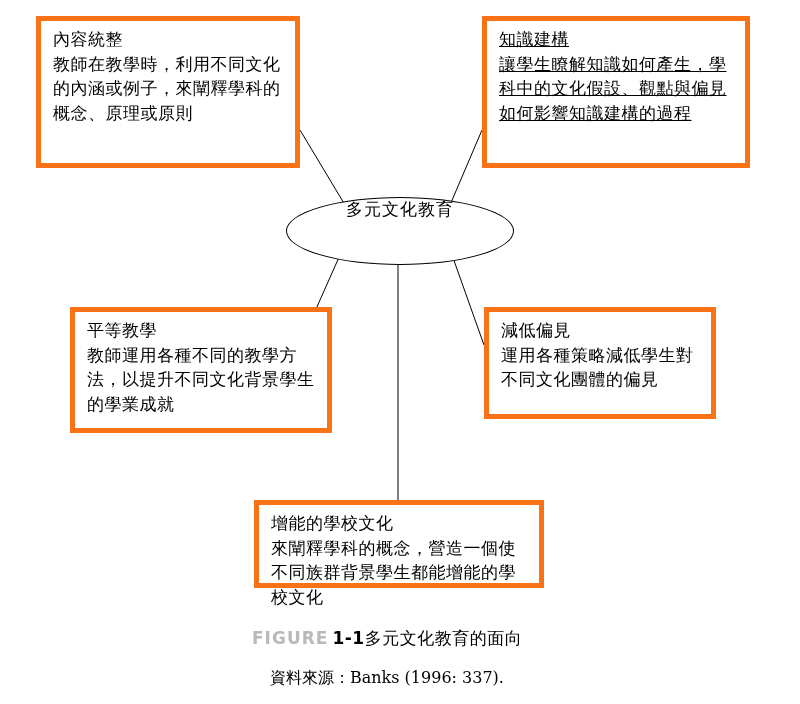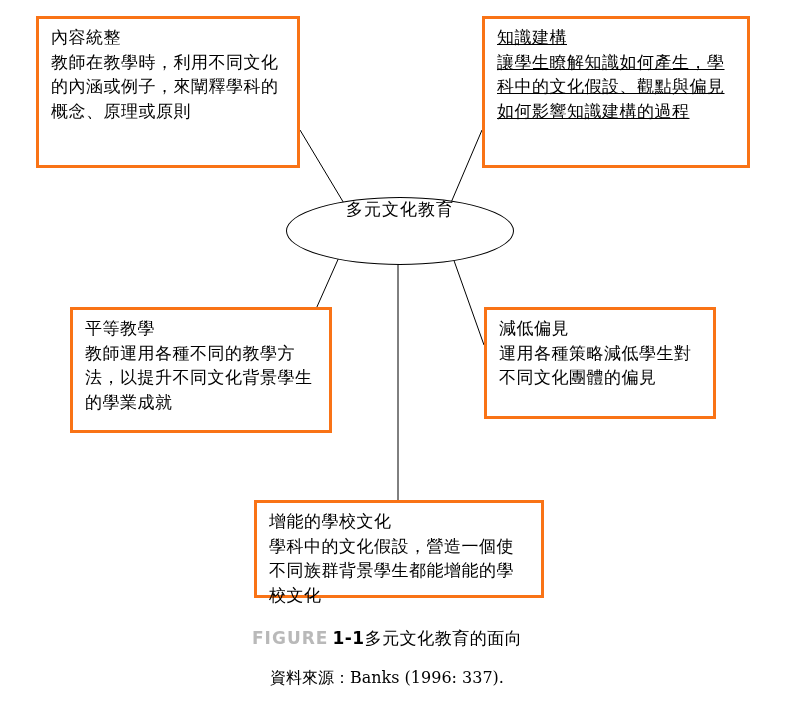--- a/index.html
+++ b/index.html
@@ -20,21 +20,21 @@
   #svg-layer {
     position: absolute;
     left: 0;
     top: 0;
     width: 800px;
     height: 704px;
   }
   .node {
     position: absolute;
     box-sizing: border-box;
-    border: 3px solid #f97316;
+    border: 5px solid #f97316;
     background: #ffffff;
     padding: 6px 10px 20px 12px;
     font-size: 17px;
     line-height: 1.45;
     color: #000000;
     letter-spacing: 0.5px;
   }
   .node .title {
     display: block;
     white-space: nowrap;
@@ -114,23 +114,23 @@
   <div class="node" style="left:38px; top:307px; width:262px; height:126px;margin-left:32px;">
     <span class="title">平等教學</span>
     <span class="body">教師運用各種不同的教學方法，以提升不同文化背景學生的學業成就</span>
   </div>
 
   <div class="node" style="left:484px; top:307px; width:232px; height:112px;">
     <span class="title">減低偏見</span>
     <span class="body">運用各種策略減低學生對不同文化團體的偏見</span>
   </div>
 
-  <div class="node" style="left:254px; top:500px; width:290px; height:98px;">
+  <div class="node" style="left:254px; top:500px; width:290px; height:88px;">
     <span class="title">增能的學校文化</span>
-    <span class="body">學科中的文化假設，營造一個使不同族群背景學生都能增能的學校文化</span>
+    <span class="body">來闡釋學科的概念，營造一個使不同族群背景學生都能增能的學校文化</span>
   </div>
 
   <div class="caption" style="left:252px; top:627px;">
     <span class="fig-word">FIGURE</span><span class="fig-num" style="margin-left:4px;">1-1</span><span style="margin-left:0;">多元文化教育的面向</span>
   </div>
 
   <div class="source" style="left:270px; top:668px;">資料來源：Banks (1996: 337).</div>
 
 </div>
 

